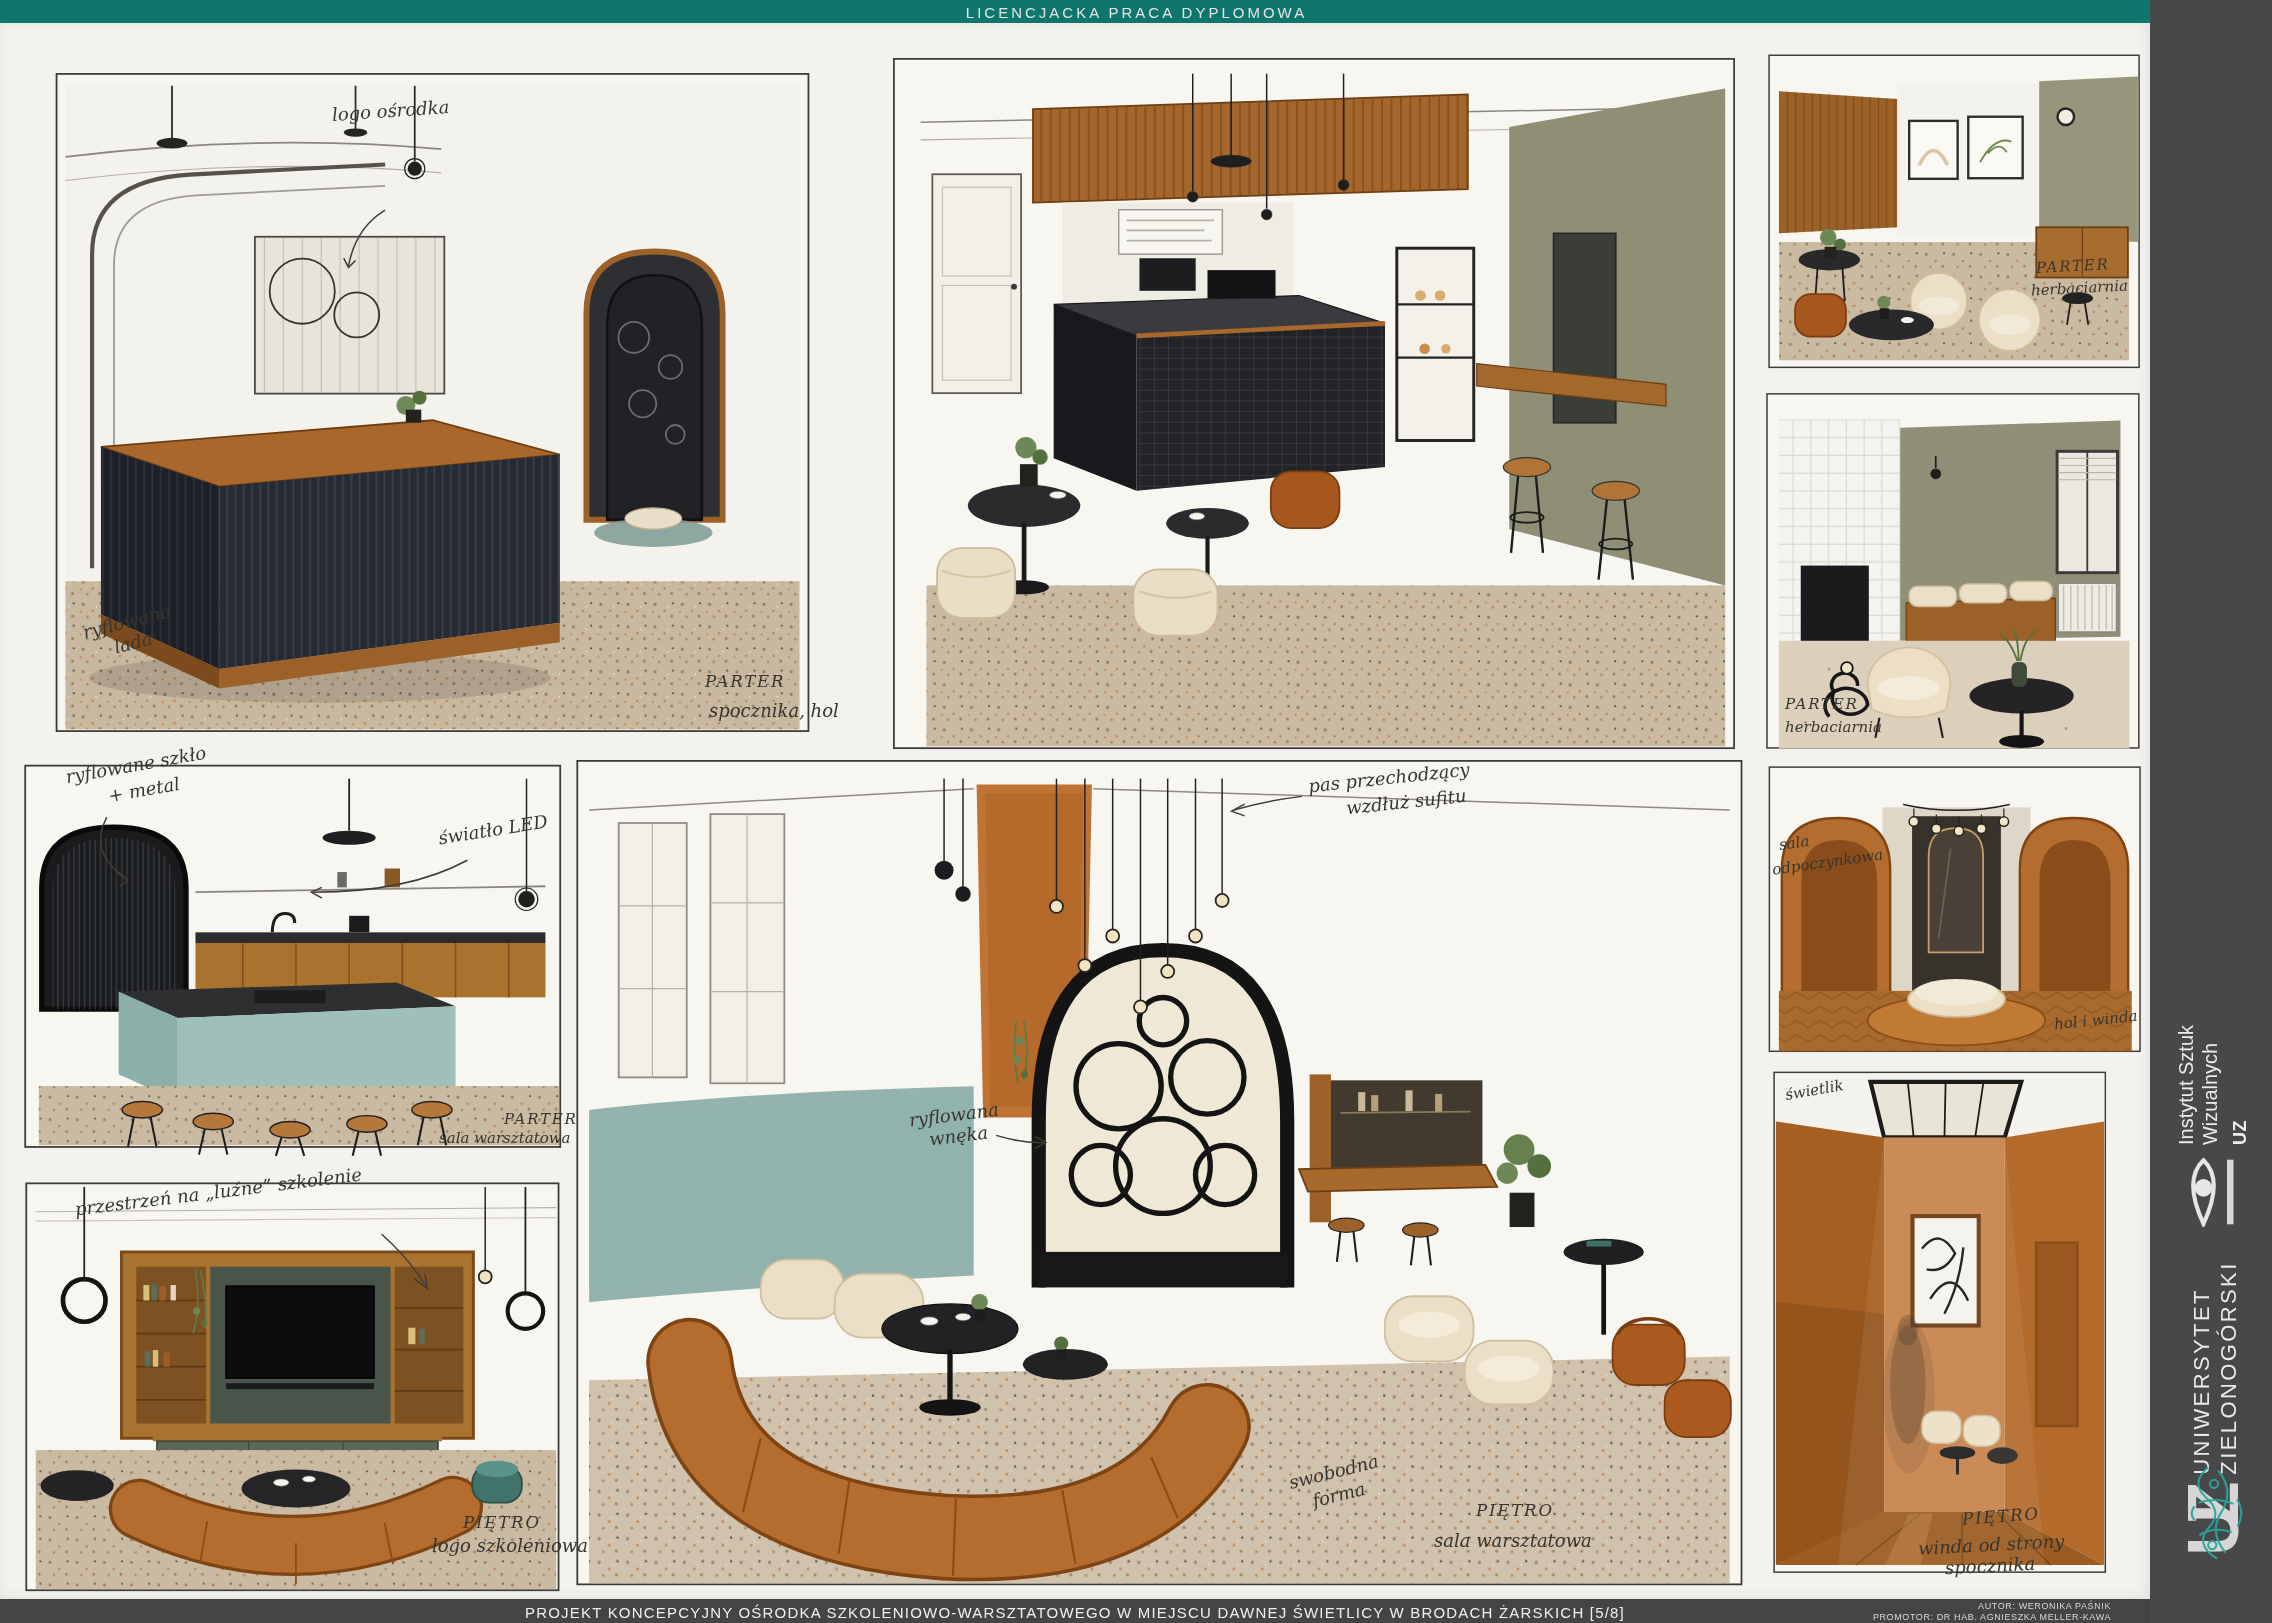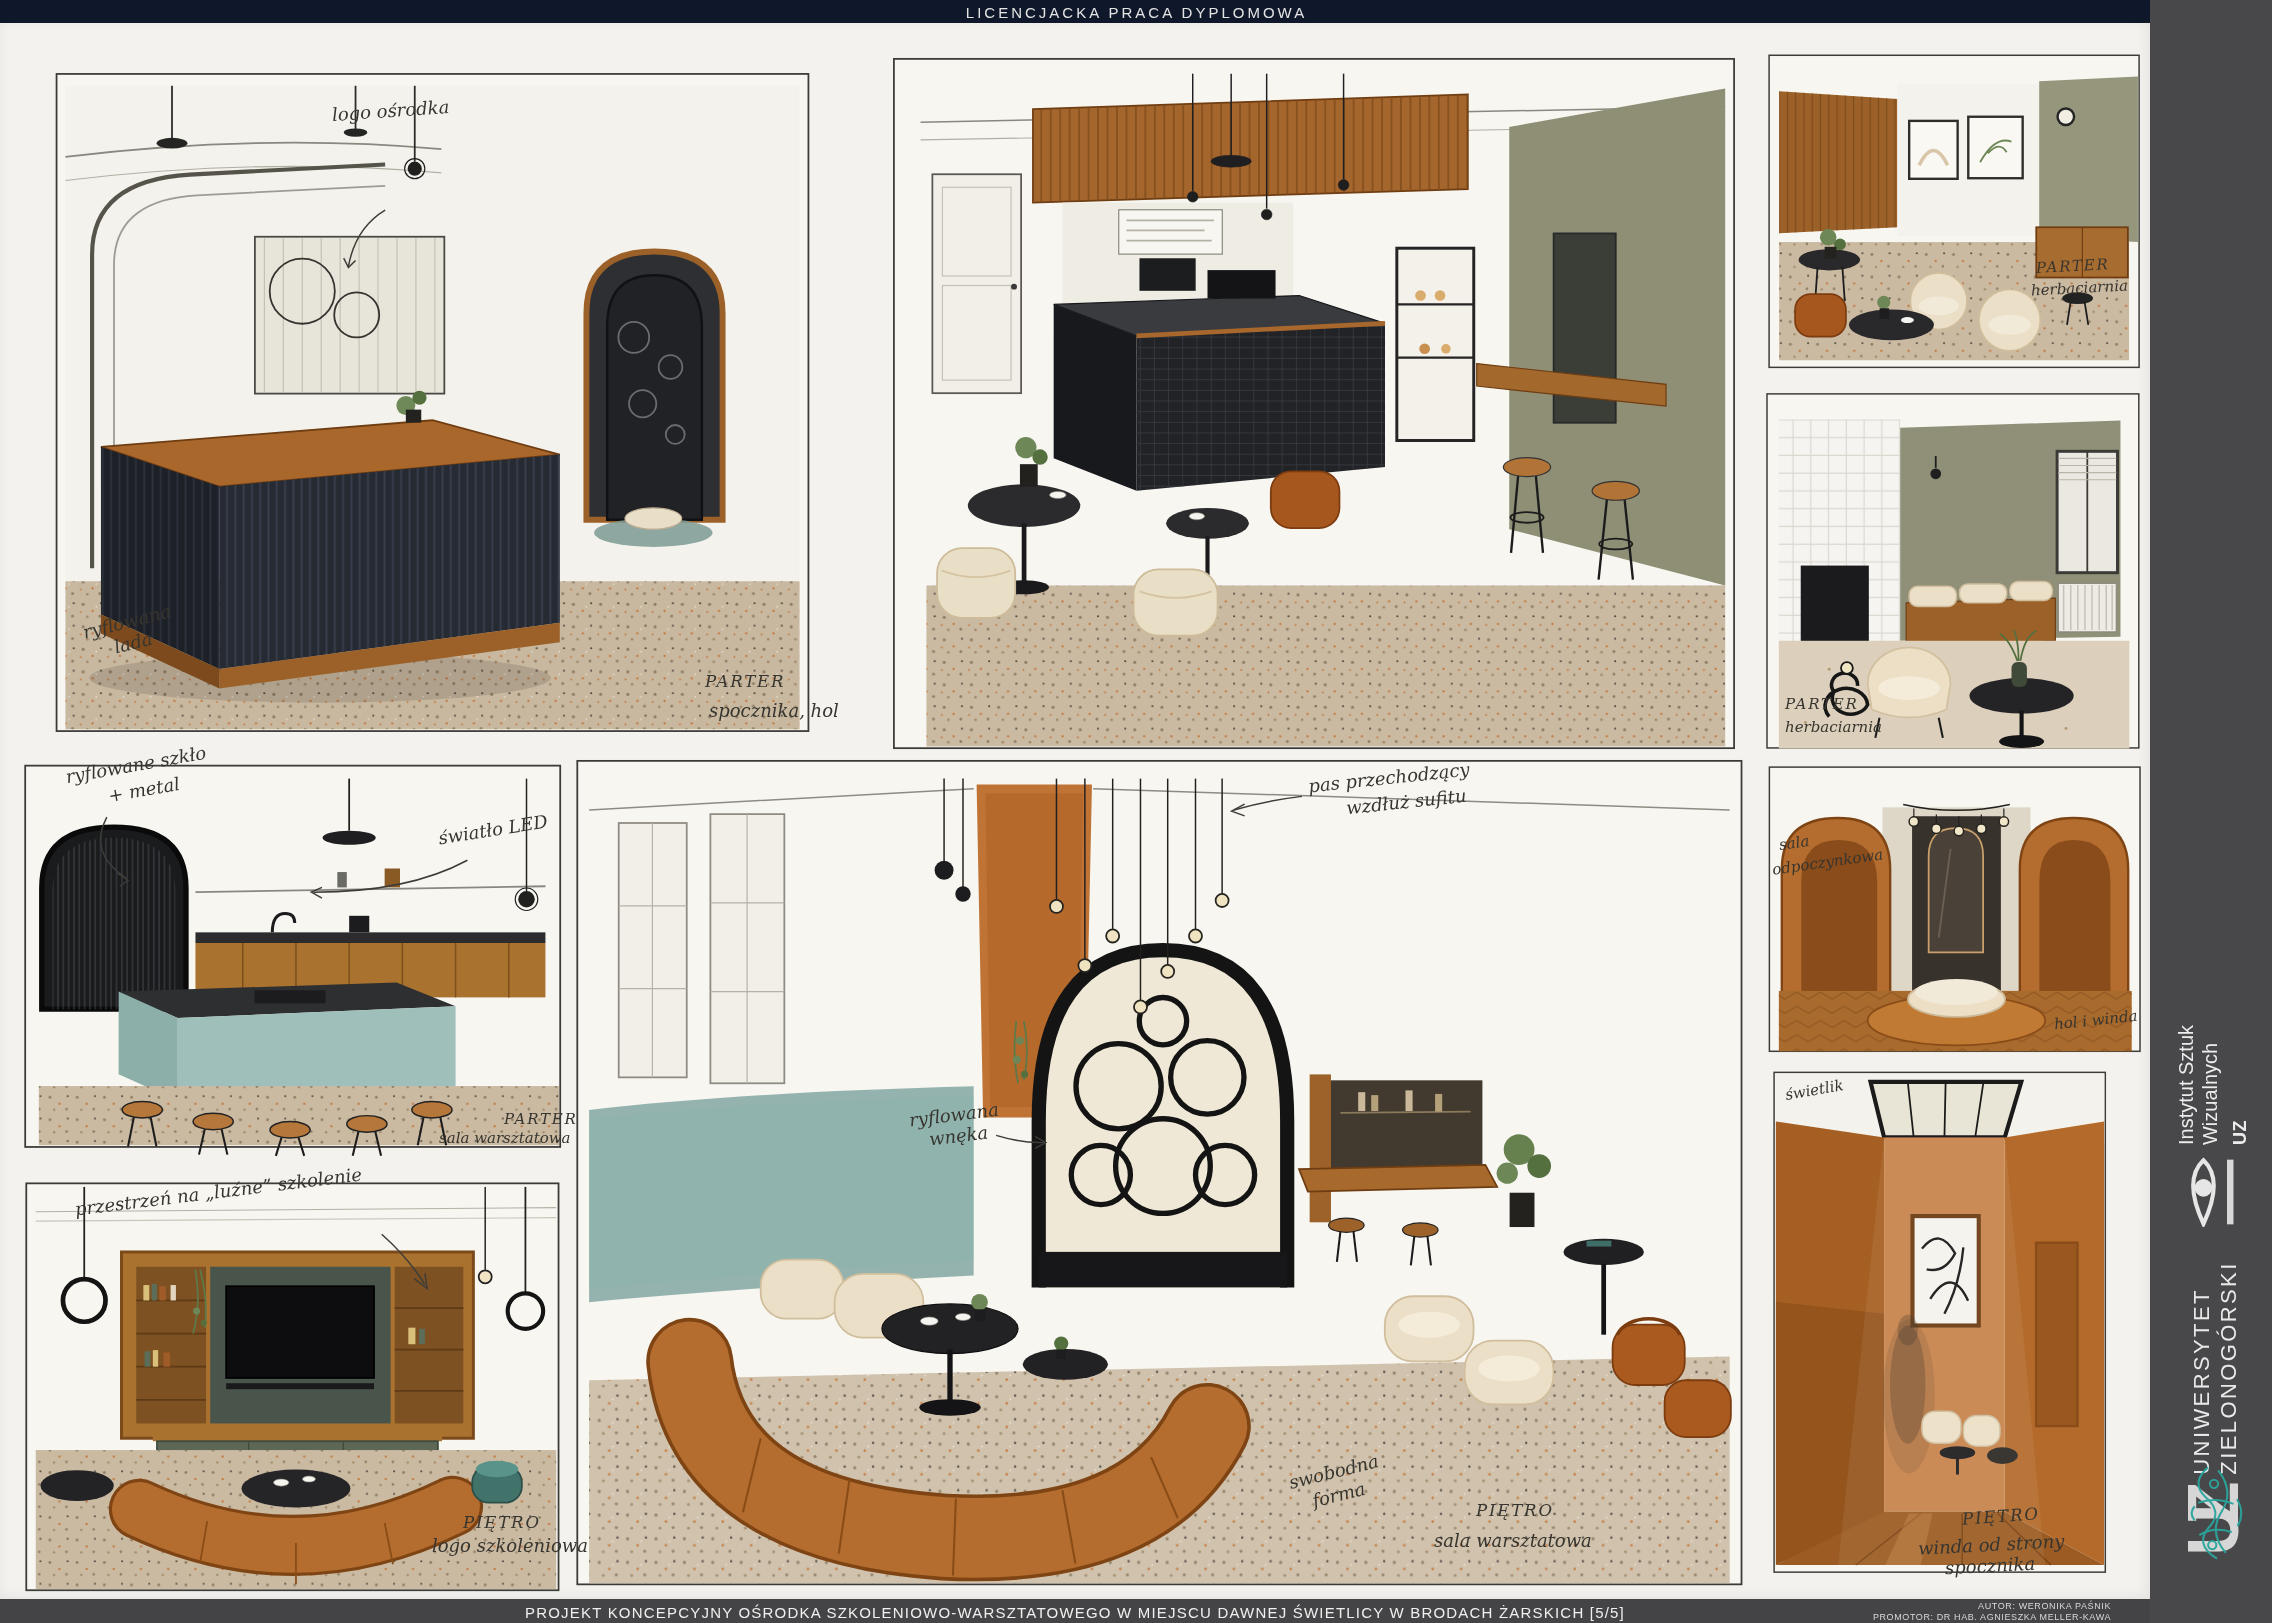--- a/index.html
+++ b/index.html
@@ -1,19 +1,19 @@
 <!DOCTYPE html>
 <html style="font-size:9.5px"><head>
 <meta charset="utf-8">
 <style>
   html,body{margin:0;padding:0;background:#48484a;}
   #board{position:relative;width:2273px;height:1623px;background:#48484a;overflow:hidden;
          font-family:"Liberation Sans",sans-serif;}
   
-  .topbar{position:absolute;left:0;top:0;width:2273px;height:22.5px;background:#0f172a;}
+  .topbar{position:absolute;left:0;top:0;width:2273px;height:22.5px;background:#0f766e;}
   .topbar-title{position:absolute;left:0;top:4.1px;width:2273px;text-align:center;
     color:#e4e4e4;font-size:15px;letter-spacing:3px;}
   .bottombar{position:absolute;left:0;top:1599px;width:2273px;height:24px;background:#444446;}
   .bottombar-title{position:absolute;left:0;top:1604px;width:2150px;text-align:center;
     color:#efefef;font-size:15px;letter-spacing:1.2px;}
   .credits{position:absolute;right:162px;top:1601px;text-align:right;color:#d8d8d8;
     font-size:9px;letter-spacing:0.6px;line-height:10.7px;}
   
   .paper{position:absolute;left:0;top:22.5px;width:2150px;height:1577px;background:#f3f2ee;
     box-shadow:inset -2.4px -2.4px 13px rgba(0,0,0,.07);}
@@ -801,21 +801,21 @@
     </svg>
     <span class="annot" style="left:56px;top:8.3px;transform:rotate(-7deg);">przestrzeń na „luźne” szkolenie</span>
     <span class="annot floor" style="left:445px;top:339px;">PIĘTRO</span>
     <span class="annot" style="left:414px;top:362px;">logo szkoleniowa</span>
   </div>
 
   <div class="topbar">
     <div class="topbar-title">LICENCJACKA PRACA DYPLOMOWA</div>
   </div>
   <div class="bottombar"></div>
-  <div class="bottombar-title">PROJEKT KONCEPCYJNY OŚRODKA SZKOLENIOWO-WARSZTATOWEGO W MIEJSCU DAWNEJ ŚWIETLICY W BRODACH ŻARSKICH [5/5]</div>
+  <div class="bottombar-title">PROJEKT KONCEPCYJNY OŚRODKA SZKOLENIOWO-WARSZTATOWEGO W MIEJSCU DAWNEJ ŚWIETLICY W BRODACH ŻARSKICH [5/8]</div>
   <div class="credits">
     <div>AUTOR: WERONIKA PAŚNIK</div>
     <div>PROMOTOR: DR HAB. AGNIESZKA MELLER-KAWA</div>
   </div>
 
   <div class="sidebar">
     <div class="rot inst" style="left:63px;top:1085px;">
       <div>Instytut Sztuk</div>
       <div>Wizualnych</div>
       <div class="abbr">UZ</div>

